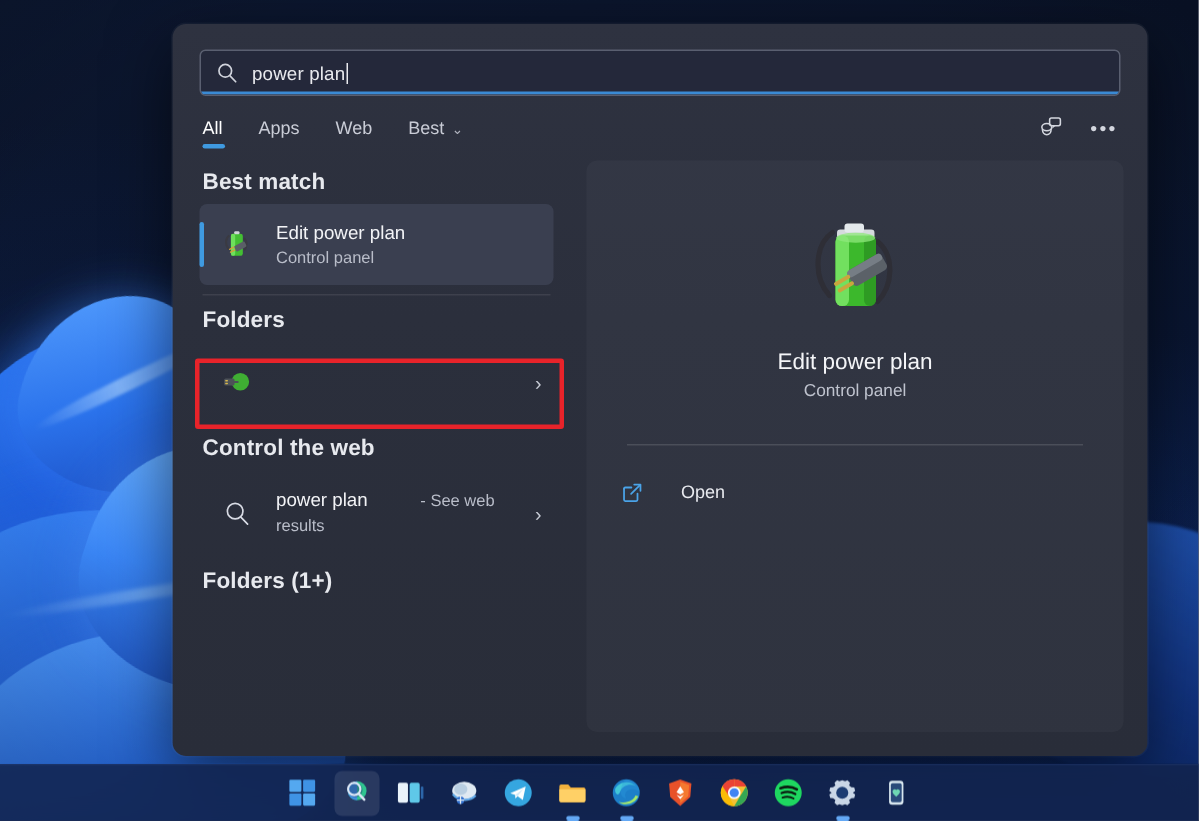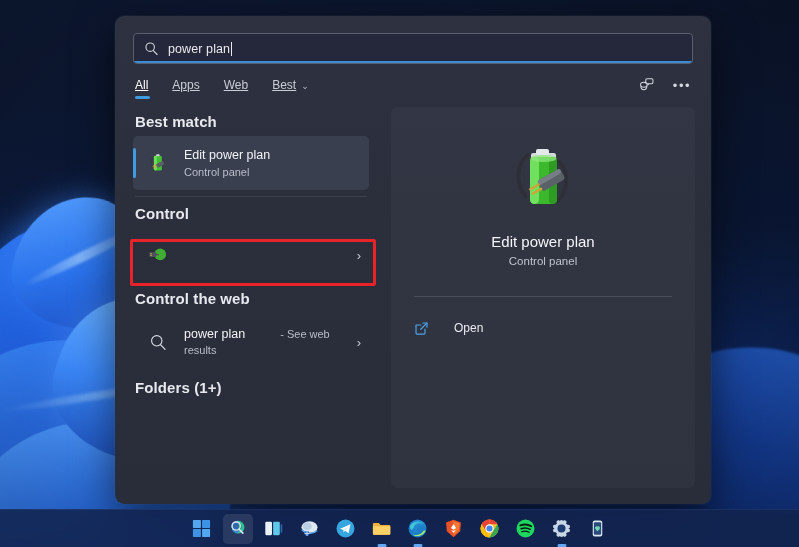--- a/index.html
+++ b/index.html
@@ -88,21 +88,21 @@
     border-radius: 54% 46% 50% 50% / 52% 56% 44% 48%;
     transform: rotate(8deg);
     opacity: 0.75;
     filter: blur(1px);
   }
 
   
   #search-panel {
     position: absolute;
     left: 115px; top: 16px;
-    width: 596px; height: 488px;
+    width: 650px; height: 488px;
     background: #2b2f3d;
     background: linear-gradient(180deg, #2e3240 0%, #2b2f3c 40%, #292d39 100%);
     border-radius: 9px;
     box-shadow: 0 14px 42px rgba(0,0,0,0.55), 0 0 0 1px rgba(255,255,255,0.045);
     overflow: hidden;
     display: flex;
     flex-direction: column;
   }
 
   
@@ -147,21 +147,20 @@
     position: relative;
   }
   .tabs { display: flex; align-items: center; gap: 0; }
   .tab {
     position: relative;
     padding: 5px 12px 9px 12px;
     font-size: 12px;
     color: #c9ccd6;
     cursor: default;
     white-space: nowrap;
-    text-decoration: underline;
   }
   .tab:first-child { padding-left: 2px; }
   .tab.active { color: #ffffff; }
   .tab.active::after {
     content: "";
     position: absolute;
     left: 2px; bottom: 2px;
     width: 15px; height: 3px;
     background: #3f9ae0;
     border-radius: 2px;
@@ -421,21 +420,21 @@
             </svg>
           </div>
           <div class="res-text">
             <div class="res-title">Edit power plan</div>
             <div class="res-sub">Control panel</div>
           </div>
         </div>
 
         <div class="sep"></div>
 
-        <div class="sec-head">Control</div>
+        <div class="sec-head">Folders</div>
 
         <div class="res-row">
           <div class="res-icon">
             <svg viewBox="0 0 24 24" width="22" height="22">
               <circle cx="14.4" cy="11.4" r="6.4" fill="#3fae33"></circle>
               <path d="M14.4 5.0 A6.4 6.4 0 0 1 14.4 17.8 A4.3 4.3 0 0 0 14.4 5.0 Z" fill="#7bd96a"></path>
               <rect x="2.6" y="9.0" width="7.6" height="5.2" rx="1.1" fill="#4d5258"></rect>
               <rect x="3.4" y="10.2" width="2.0" height="1.0" rx="0.4" fill="#d7b64c"></rect>
               <rect x="3.4" y="12.2" width="2.0" height="1.0" rx="0.4" fill="#d7b64c"></rect>
               <rect x="9.6" y="10.9" width="3.6" height="1.5" rx="0.6" fill="#4d5258"></rect>

